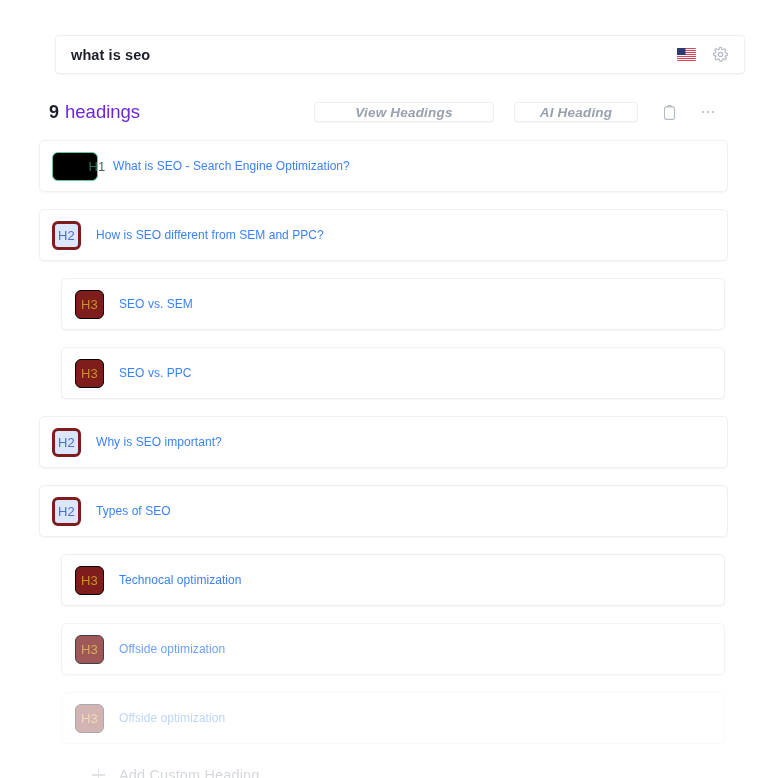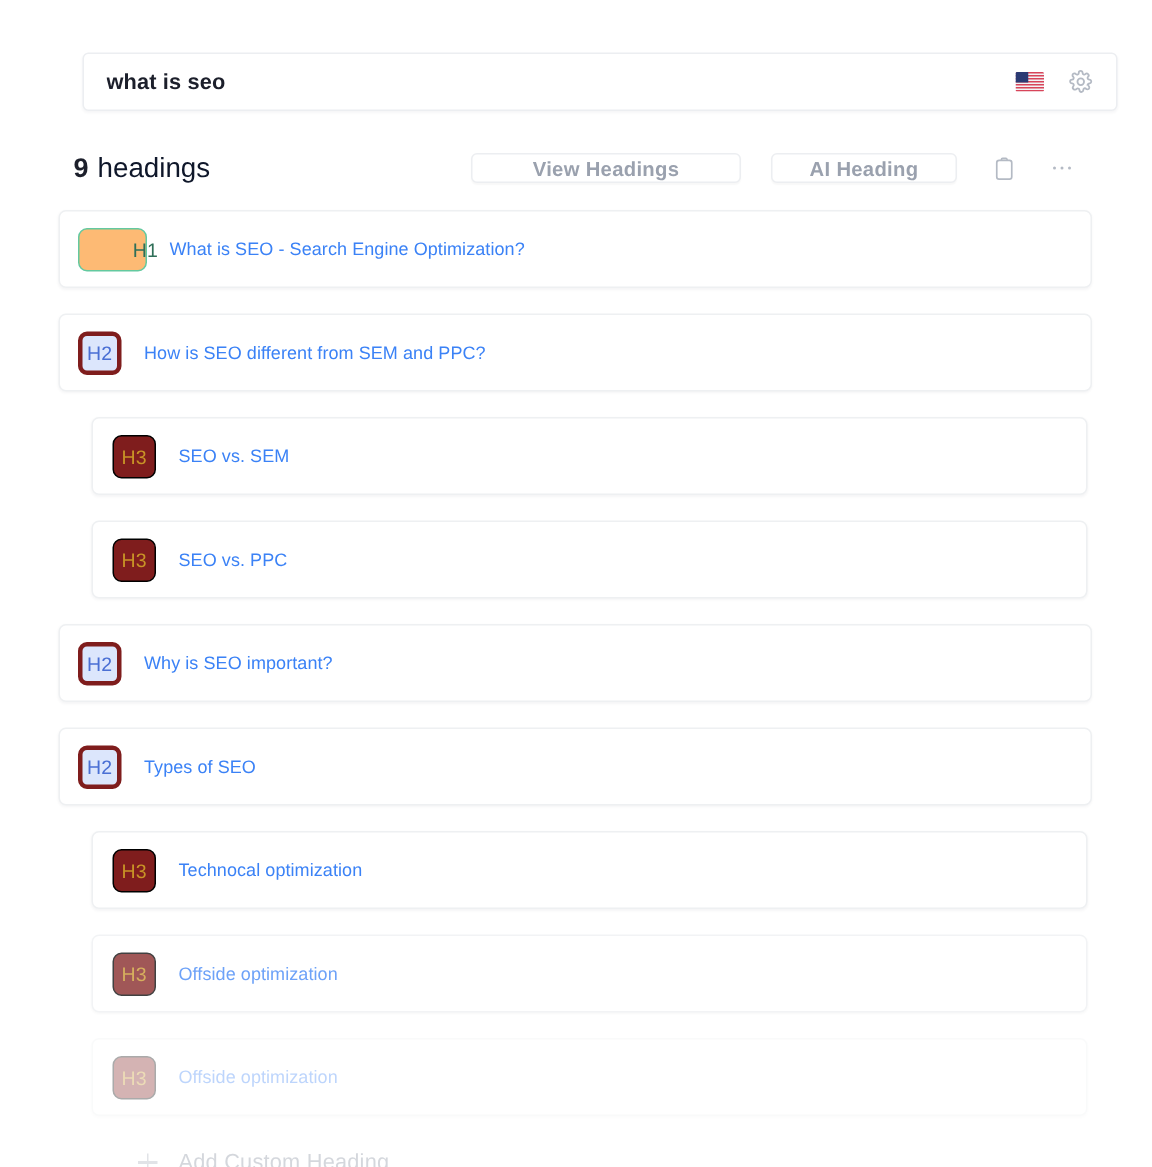--- a/index.html
+++ b/index.html
@@ -64,21 +64,21 @@
     display: flex;
     align-items: center;
   }
   .count-wrap {
     display: flex;
     align-items: baseline;
     gap: 6px;
     font-size: 19px;
   }
   .count-num { font-weight: bold; color: #1c1f2b; font-size: 18px; }
-  .count-label { color: #0f172a; font-size: 18.5px; }
+  .count-label { color: #6d28d9; font-size: 18.5px; }
 
   .toolbar-right {
     margin-left: auto;
     display: flex;
     align-items: center;
   }
   .tbtn {
     height: 20px;
     border: 1px solid #eceef1;
     border-radius: 4px;
@@ -86,20 +86,21 @@
     color: #9aa1ae;
     font-family: "Liberation Sans", sans-serif;
     font-size: 13.5px;
     font-weight: bold;
     letter-spacing: 0.2px;
     display: flex;
     align-items: center;
     justify-content: center;
     cursor: pointer;
     box-shadow: 0 1px 1px rgba(16,24,40,0.03);
+    font-style: italic;
   }
   .tbtn.view { width: 180px; }
   .tbtn.ai   { width: 124px; margin-left: 20px; }
 
   .icon-btn {
     width: 26px; height: 26px;
     display: flex; align-items: center; justify-content: center;
     cursor: pointer;
   }
   .icon-btn.clip { margin-left: 18px; }
@@ -135,21 +136,21 @@
     width: 29px; height: 29px;
     border-radius: 6px;
     display: flex;
     align-items: center;
     justify-content: center;
     font-size: 13px;
     font-weight: normal;
     flex: 0 0 auto;
     letter-spacing: 0.2px;
   }
-  .badge.h1 { background: #fdba74; border: 1px solid #63c9a0; color: #2f6f58; padding-left: 44px; }
+  .badge.h1 { background: #000000; border: 1px solid #63c9a0; color: #2f6f58; padding-left: 44px; }
   .badge.h2 { background: #dce6fc; border: 3px solid #7f1d1d; color: #4a6fd4; }
   .badge.h3 { background: #7f1d1d; border: 1px solid #000000; color: #c89326; }
 
   .row-text {
     margin-left: 15px;
     font-size: 12px;
     color: #3b82f6;
     letter-spacing: 0.05px;
     white-space: nowrap;
     overflow: hidden;

